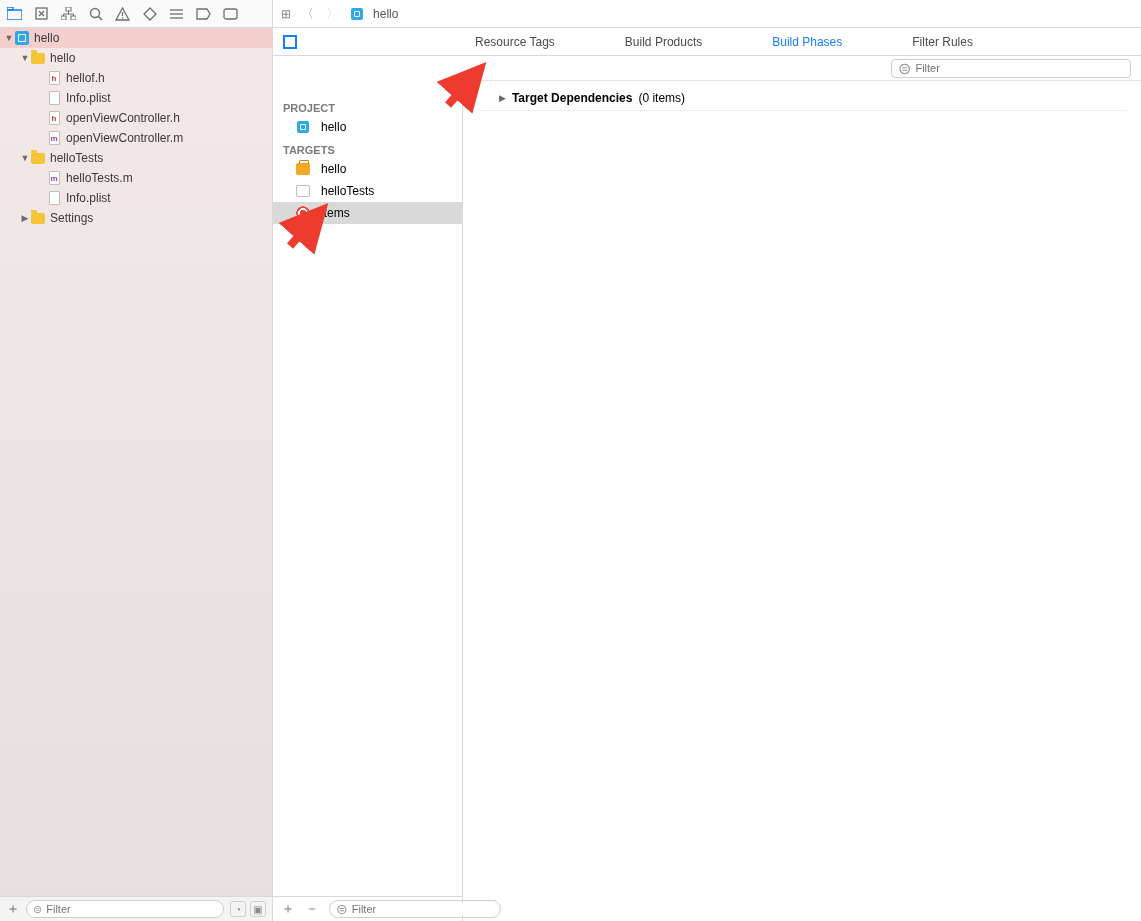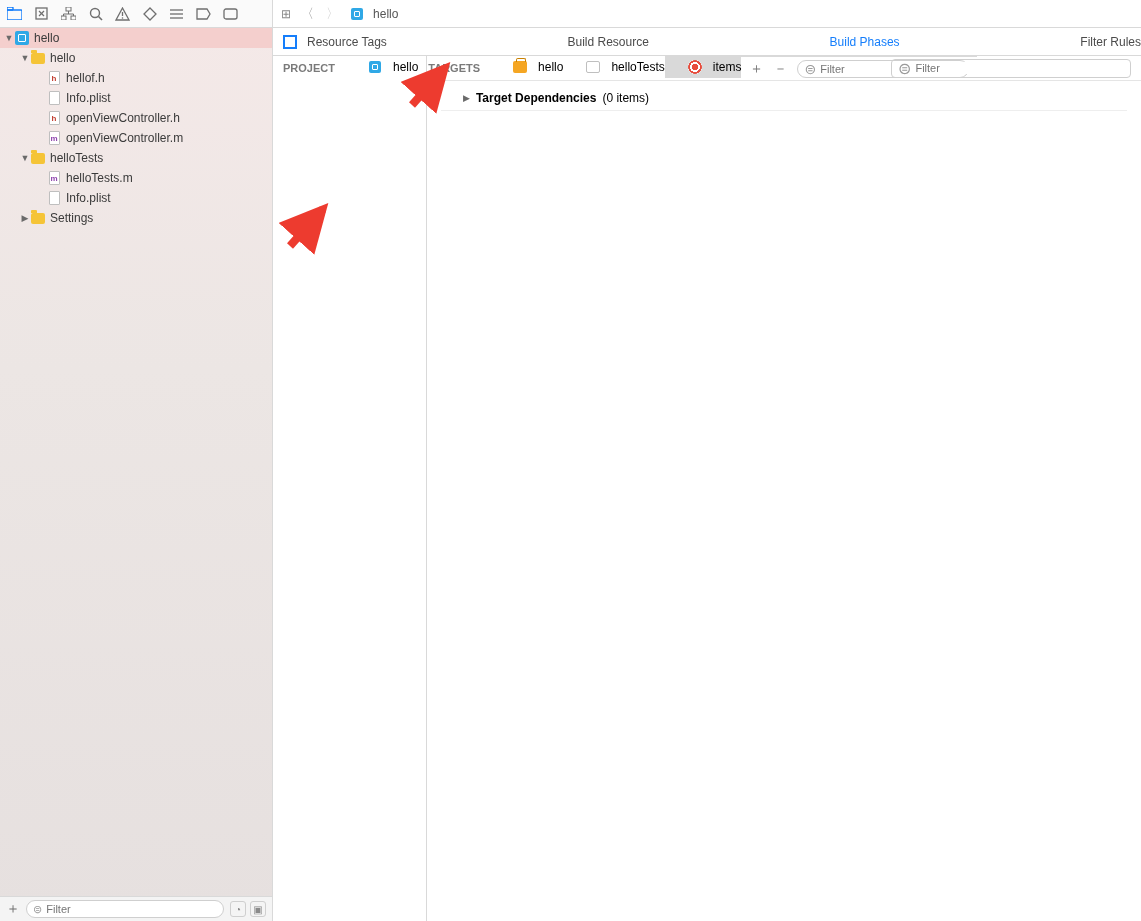--- a/index.html
+++ b/index.html
@@ -33,26 +33,26 @@
   .nav-footer .trail span{ width:16px; height:16px; display:flex;align-items:center;justify-content:center; border:1px solid #cfcfcf; border-radius:3px; font-size:10px;}
 
   
   .main { flex:1; display:flex; flex-direction:column; }
   .jump-bar { height:28px; border-bottom:1px solid #d9d9d9; display:flex; align-items:center; padding:0 8px; gap:8px; font-size:12px; color:#555; }
   .jump-bar .seg { display:flex; align-items:center; gap:4px; }
   .jump-bar .chev { color:#9c9c9c; font-size:13px; padding:0 2px;}
   .tab-bar { height:28px; border-bottom:1px solid #d9d9d9; display:flex; align-items:center; font-size:12px; color:#4b4b4b; }
   .tab-bar .left-slot{ width:34px; display:flex; justify-content:center; }
   .tab-bar .square{ width:14px;height:14px;border:2px solid #157EFB; }
-  .tab-bar .tabs { flex:1; display:flex; justify-content:space-between; gap:70px; }
+  .tab-bar .tabs { flex:1; display:flex; justify-content:center; gap:70px; }
   .tab-bar .tab.active { color:#157EFB; }
   .editor-body { flex:1; display:flex; }
 
   
-  .pt-col { width:154px; border-right:1px solid #d9d9d9; display:flex; flex-direction:row; font-size:12px; }
+  .pt-col { width:190px; border-right:1px solid #d9d9d9; display:flex; flex-direction:column; font-size:12px;margin-top:40px; }
   .pt-section { color:#7a7a7a; font-weight:600; padding:6px 10px 2px 10px; font-size:11px; }
   .pt-row { display:flex; align-items:center; height:22px; padding-left:22px; gap:6px; }
   .pt-row.selected { background:#d9d9d9; }
   .toolbox-ic{ width:14px;height:12px;background:#f5a623;border-radius:2px;position:relative;}
   .toolbox-ic:before{content:"";position:absolute;top:-3px;left:3px;width:8px;height:3px;border:1px solid #c98100;border-bottom:none;border-radius:2px 2px 0 0;}
   .bundle-ic{width:14px;height:12px;border:1px solid #bfbfbf;border-radius:2px;background:#fff;}
   .target-ic{width:14px;height:14px;border-radius:50%;background:radial-gradient(circle,#e74c3c 0 30%,#fff 30% 50%,#e74c3c 50% 70%,#fff 70% 90%,#e74c3c 90%);}
   .pt-footer{height:25px;border-top:1px solid #d9d9d9;display:flex;align-items:center;padding:0 8px;gap:10px;color:#7a7a7a;font-size:14px;}
   .pt-footer .big-filter{flex:1;height:18px;border:1px solid #cfcfcf;border-radius:9px;display:flex;align-items:center;padding:0 6px;gap:4px;}
   .pt-footer .big-filter input{border:none;outline:none;font-size:11px;flex:1;}
@@ -231,21 +231,21 @@
         <span>hello</span>
       </div>
     </div>
 
     <div class="tab-bar">
       <div class="left-slot">
           <span class="square"></span>
         </div>
       <div class="tabs">
         <span class="tab">Resource Tags</span>
-        <span class="tab">Build Resource</span>
+        <span class="tab">Build Products</span>
         <span class="tab active">Build Phases</span>
         <span class="tab">Filter Rules</span>
       </div>
     </div>
 
     <div class="editor-body rel">
 
       <div class="pt-col" style="position:relative">
         <div class="pt-section">PROJECT</div>
         <div class="pt-row">

